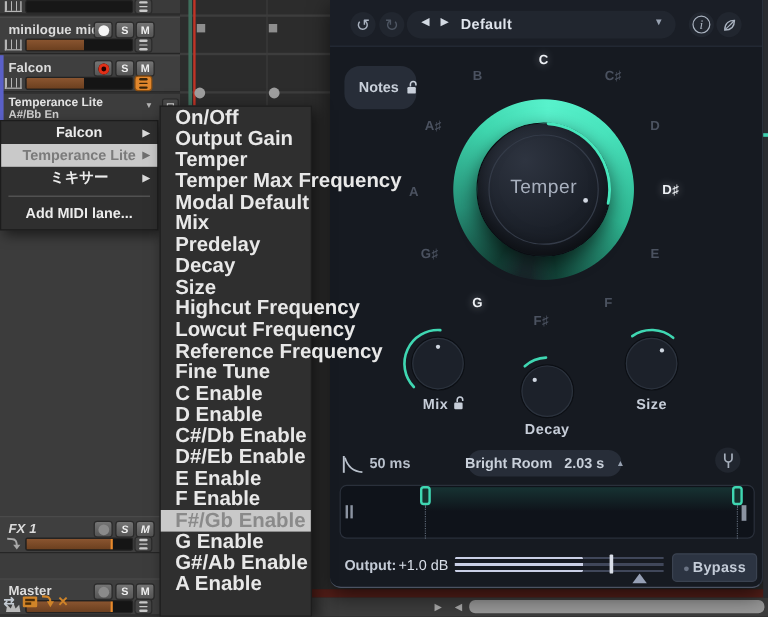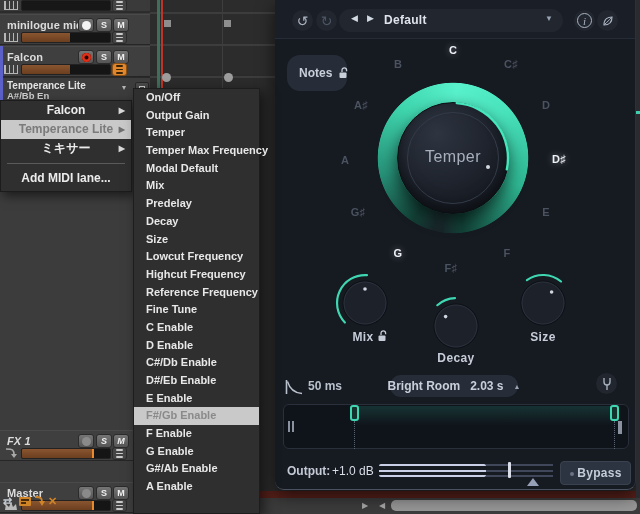--- a/index.html
+++ b/index.html
@@ -41,21 +41,21 @@
   
   .menu1 { left:0; top:100px; width:132px; background:#2f2f2f; border:1px solid #1c1c1c; box-shadow:3px 4px 10px rgba(0,0,0,.55); z-index:30; }
   .m1row { position:relative; height:19px; line-height:19px; text-align:center; font-size:12px; font-weight:bold; color:#ececec; }
   .m1row .arr { position:absolute; right:6px; top:0; font-size:8px; color:#d9d9d9; }
   .m1row.hl { background:#c9c9c9; color:#7b7b7b; }
   .m1row.hl .arr { color:#6f6f6f; }
   .m1sep { height:1px; background:#5a5a5a; margin:5px 6px; }
   .m1add { height:19px; line-height:19px; text-align:center; font-size:12px; font-weight:bold; color:#ececec; margin-bottom:3px;}
 
   .menu2 { left:133px; top:88px; width:127px; height:426px; background:#2f2f2f; border:1px solid #1d1d1d; box-shadow:4px 4px 12px rgba(0,0,0,.55); z-index:30; }
-  .pm-row { height:17.7px; line-height:17.7px; padding-left:12px; font-size:11px; font-weight:bold; color:#e8e8e8; white-space:nowrap; }
+  .pm-row { height:17.7px; line-height:17.7px; padding-left:12px; font-size:17px; font-weight:bold; color:#e8e8e8; white-space:nowrap; }
   .pm-row.hl { background:#c9c9c9; color:#8a8a8a; }
 
   
   .arrange { left:150px; top:0; width:130px; height:498px; background:#2c2c2c; }
   .aline-h { position:absolute; left:0; width:130px; height:2px; background:#3d3d3d; }
   .aline-v { position:absolute; top:0; width:1px; height:88px; background:#3d3d3d; }
   .teal-strip { position:absolute; left:7px; top:0; width:3px; height:88px; background:#3f6e5c; }
   .red-line { position:absolute; left:11px; top:0; width:2px; height:88px; background:#c03426; }
   .asq { position:absolute; width:7px; height:7px; background:#8e8e8e; }
   .adot { position:absolute; width:9px; height:9px; border-radius:50%; background:#9e9e9e; }
@@ -407,29 +407,29 @@
   <div class="abs menu2">
     <div class="pm-row">On/Off</div>
     <div class="pm-row">Output Gain</div>
     <div class="pm-row">Temper</div>
     <div class="pm-row">Temper Max Frequency</div>
     <div class="pm-row">Modal Default</div>
     <div class="pm-row">Mix</div>
     <div class="pm-row">Predelay</div>
     <div class="pm-row">Decay</div>
     <div class="pm-row">Size</div>
+    <div class="pm-row">Highcut Frequency</div>
     <div class="pm-row">Lowcut Frequency</div>
-    <div class="pm-row">Highcut Frequency</div>
     <div class="pm-row">Reference Frequency</div>
     <div class="pm-row">Fine Tune</div>
     <div class="pm-row">C Enable</div>
     <div class="pm-row">D Enable</div>
     <div class="pm-row">C#/Db Enable</div>
     <div class="pm-row">D#/Eb Enable</div>
     <div class="pm-row">E Enable</div>
+    <div class="pm-row">F Enable</div>
     <div class="pm-row hl">F#/Gb Enable</div>
-    <div class="pm-row">F Enable</div>
     <div class="pm-row">G Enable</div>
     <div class="pm-row">G#/Ab Enable</div>
     <div class="pm-row">A Enable</div>
   </div>
 
 </div>
 
 </body></html>

